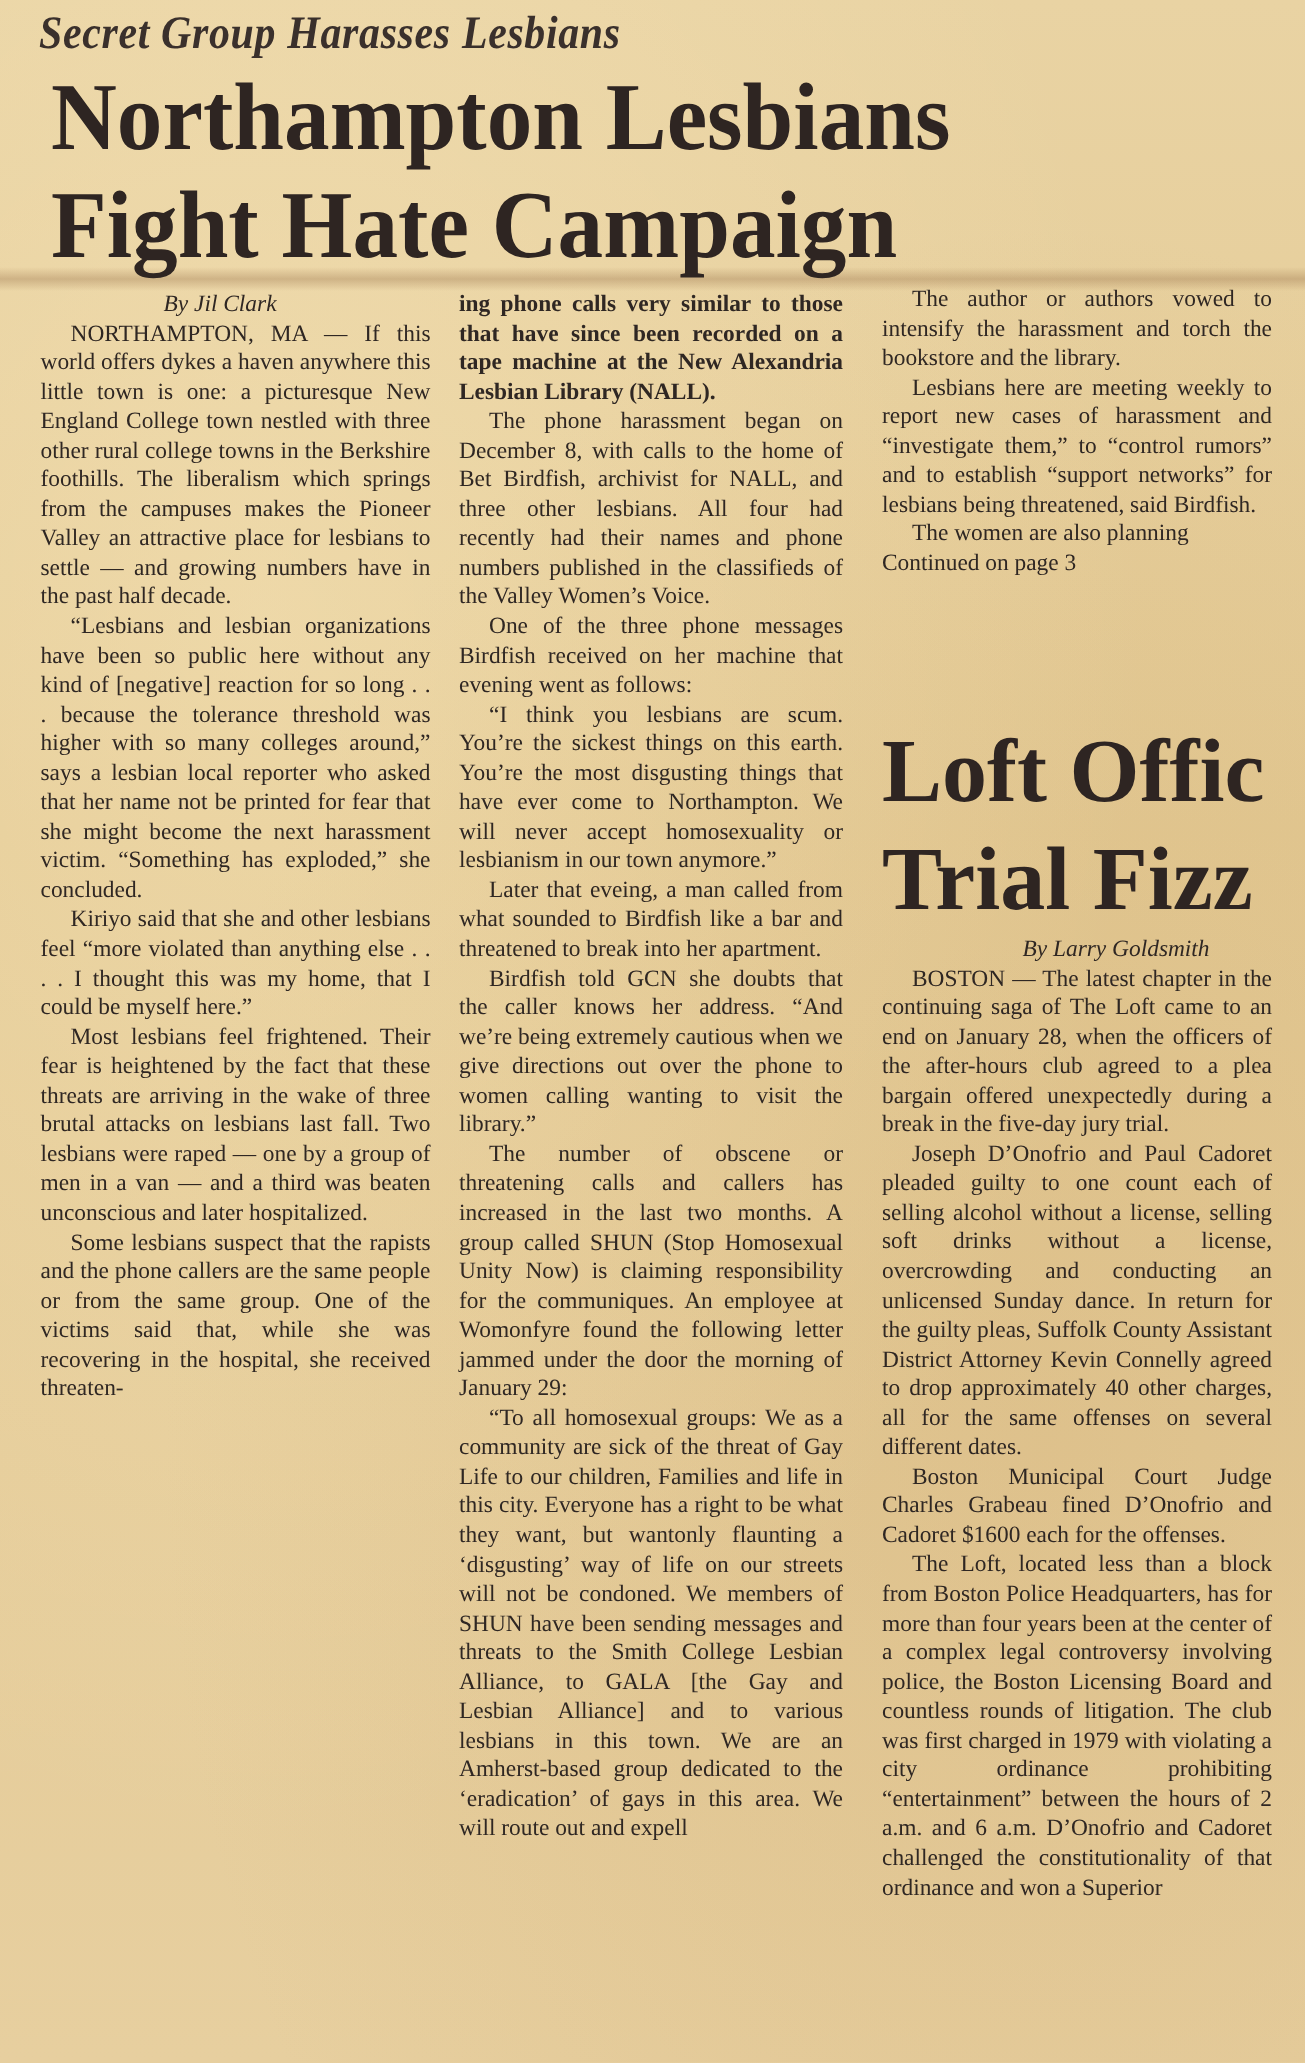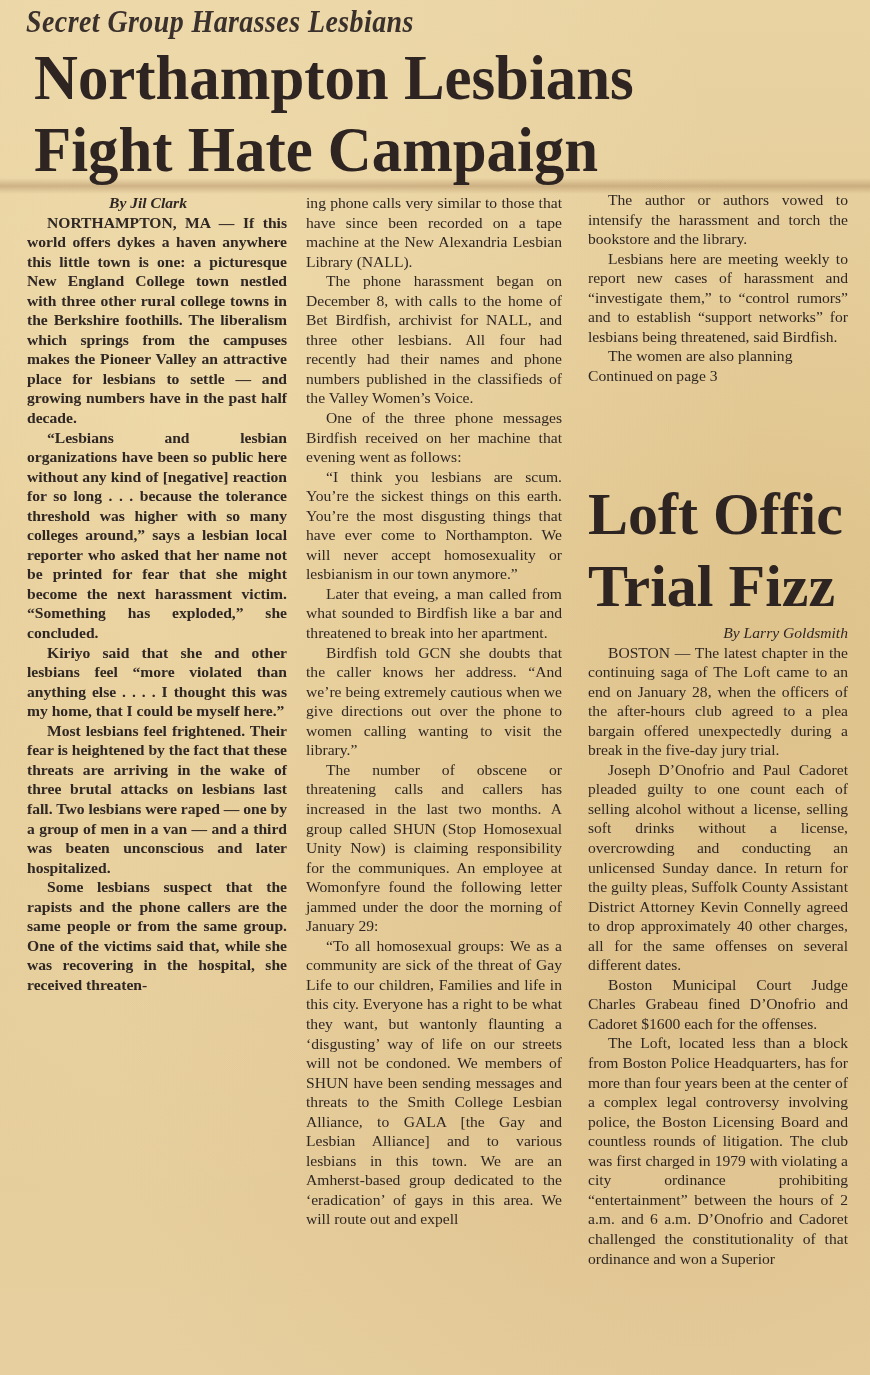--- a/index.html
+++ b/index.html
@@ -27,34 +27,34 @@
     position: absolute; left: 34px; top: 42px;
     font-family: "Liberation Serif", serif; font-weight: bold;
     font-size: 64px; line-height: 72px; color: #2e2522;
     transform: scaleX(0.95); transform-origin: left;
   }
   .col {
     position: absolute; font-size: 15.6px; line-height: 19.55px;
     text-align: justify; color: #2f2723;
   }
   .col p { margin: 0; text-indent: 20px; }
-  .col p.noindent { text-indent: 0; }
-  .col1 { left: 27px; top: 193px; width: 260px; font-weight: bold; }
+  .col p.noindent { text-indent: 0; font-weight: bold; }
+  .col1 { left: 27px; top: 193px; width: 260px; }
   .col2 { left: 306px; top: 193px; width: 256px; }
   .col3 { left: 588px; top: 190px; width: 260px; }
   .byline { font-style: italic; text-align: center; display: block; text-indent: 0; }
   .col1 .byline { text-align: left; padding-left: 82px; }
   .cont { text-align: left; display: block; }
   .headline2 {
     position: absolute; left: 588px; top: 478px; width: 300px;
     font-family: "Liberation Serif", serif; font-weight: bold;
     font-size: 60px; line-height: 72px; color: #2e2522; white-space: nowrap;
   }
   .col3b { left: 588px; top: 623px; width: 260px; }
-  .col3b .byline { text-align: right; padding-left: 52px; }
+  .col3b .byline { text-align: center; padding-left: 52px; }
 </style>
 </head>
 <body>
 
 <div class="fold"></div>
 
 <div class="kicker">Secret Group Harasses Lesbians</div>
 
 <div class="headline">
   <div>Northampton Lesbians</div>

